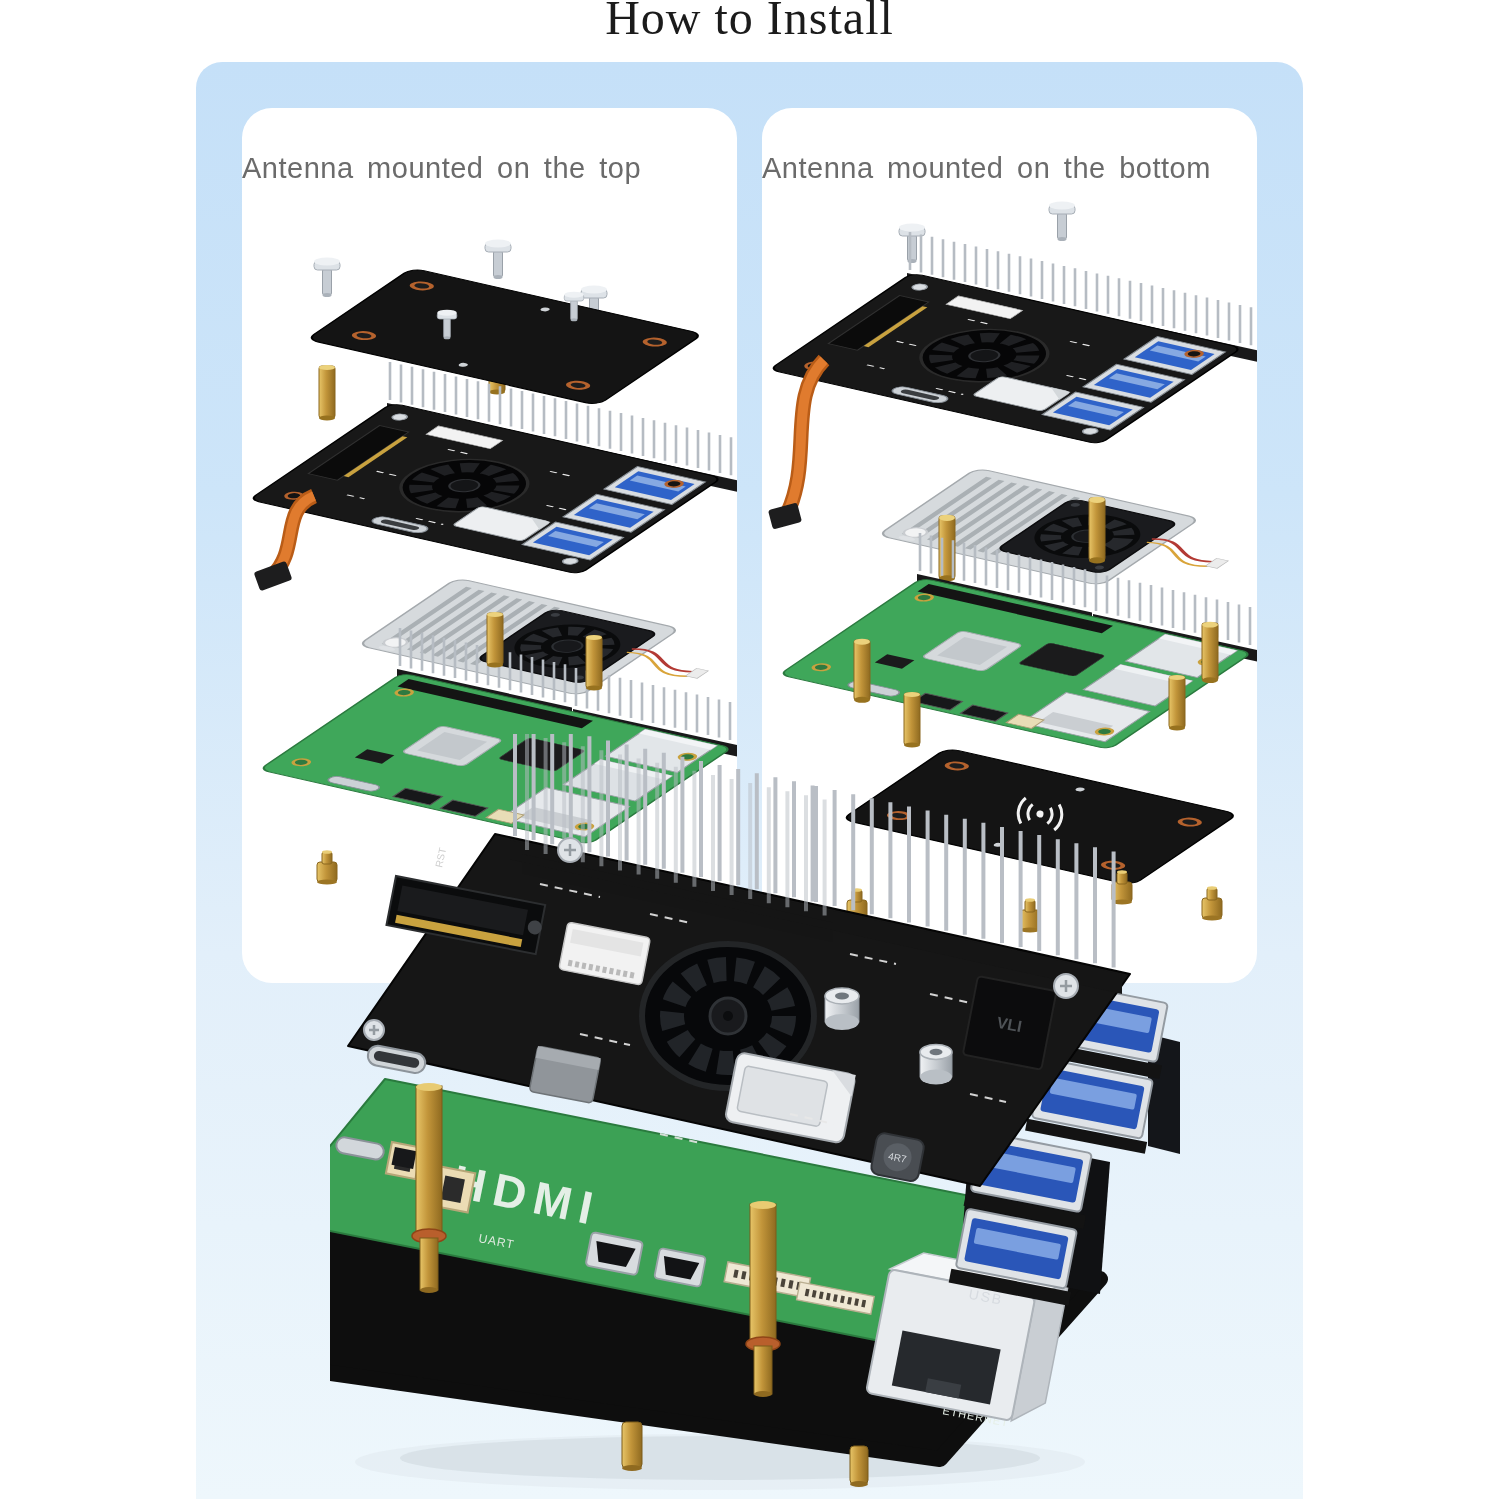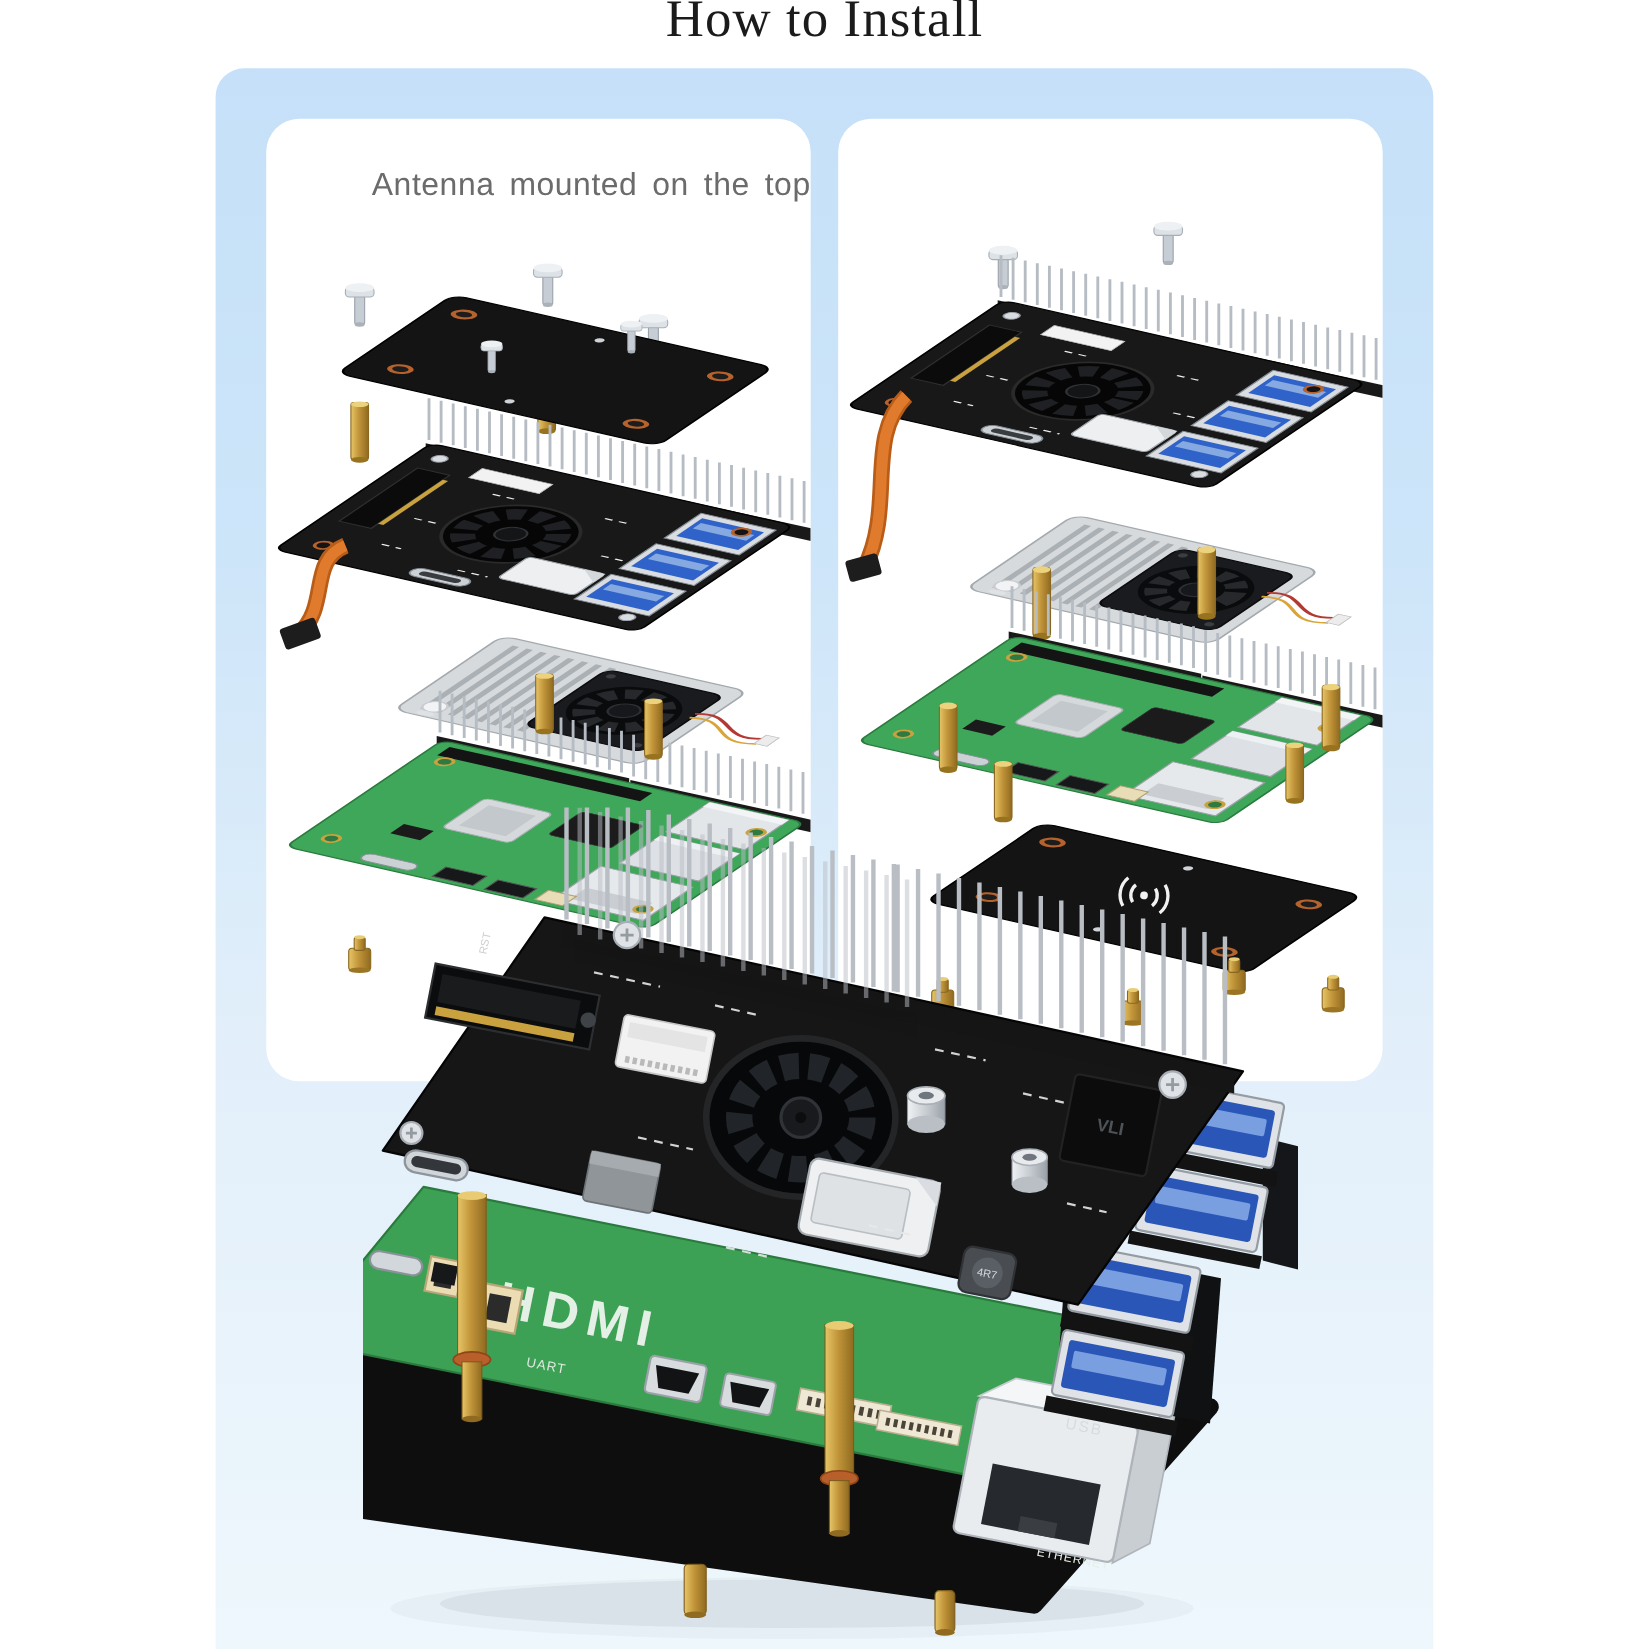--- a/index.html
+++ b/index.html
@@ -8,21 +8,21 @@
   .page-title{position:absolute;top:-10px;left:0;width:100%;text-align:center;
        font-family:"Liberation Serif","DejaVu Serif",serif;font-size:48px;
        font-weight:400;color:#1b1b1b;letter-spacing:1px;margin:0}
   .container{position:absolute;left:196px;top:62px;width:1107px;height:1437px;
        border-radius:26px 26px 0 0;
        background:linear-gradient(180deg,#c5e0f8 0%,#cde5f9 30%,#e2effa 62%,#eef7fc 100%)}
   .panel{position:absolute;top:46px;width:495px;height:875px;background:#ffffff;
        border-radius:30px;overflow:hidden}
   .panel-left{left:46px}
   .panel-right{left:566px}
-  .panel-heading{margin:0;position:absolute;top:44px;left:0;width:100%;text-align:right;
+  .panel-heading{margin:0;position:absolute;top:44px;left:0;width:100%;text-align:left;
        font-size:29px;color:#6b6b6b;letter-spacing:.5px;word-spacing:5px}
   .exploded{position:absolute;left:0;top:0;width:495px;height:875px}
   .assembled{position:absolute;left:134px;top:672px;width:850px;height:760px;z-index:5}
   .defs-svg{position:absolute;width:0;height:0}
   text{font-family:"Liberation Sans",sans-serif}
 </style>
 </head>
 <body>
 
 <h1 class="page-title">How to Install</h1>
@@ -185,20 +185,21 @@
       <use href="#standoff" transform="translate(253,505)"></use>
       <use href="#standoff" transform="translate(352,528)"></use>
       <use href="#spacer" transform="translate(85,742)"></use>
       <use href="#spacer" transform="translate(165,770)"></use>
       <use href="#spacer" transform="translate(255,752)"></use>
       <use href="#spacer" transform="translate(352,762)"></use>
     </svg>
   </section>
 
   <section class="panel panel-right">
+    <p class="panel-heading">Antenna mounted on the bottom</p>
     <svg class="exploded" viewBox="0 0 495 875">
       <use href="#screw" transform="translate(150,124)"></use>
       <use href="#screw" transform="translate(300,102)"></use>
       <use href="#pinrow" transform="translate(148,162)"></use>
       <use href="#pinrow" transform="translate(324,201)"></use>
       <use href="#hatboard" transform="matrix(0.97 0.22 -0.62 0.42 150 165)"></use>
       <g>
         <path d="M62 252 C24 290 52 352 24 408" stroke="#b95c17" stroke-width="15" fill="none"></path>
         <path d="M62 252 C24 290 52 352 24 408" stroke="#e07b2e" stroke-width="10" fill="none"></path>
         <rect x="8" y="398" width="30" height="20" rx="3" fill="#1d1d1e" transform="rotate(-15 23 408)"></rect>

